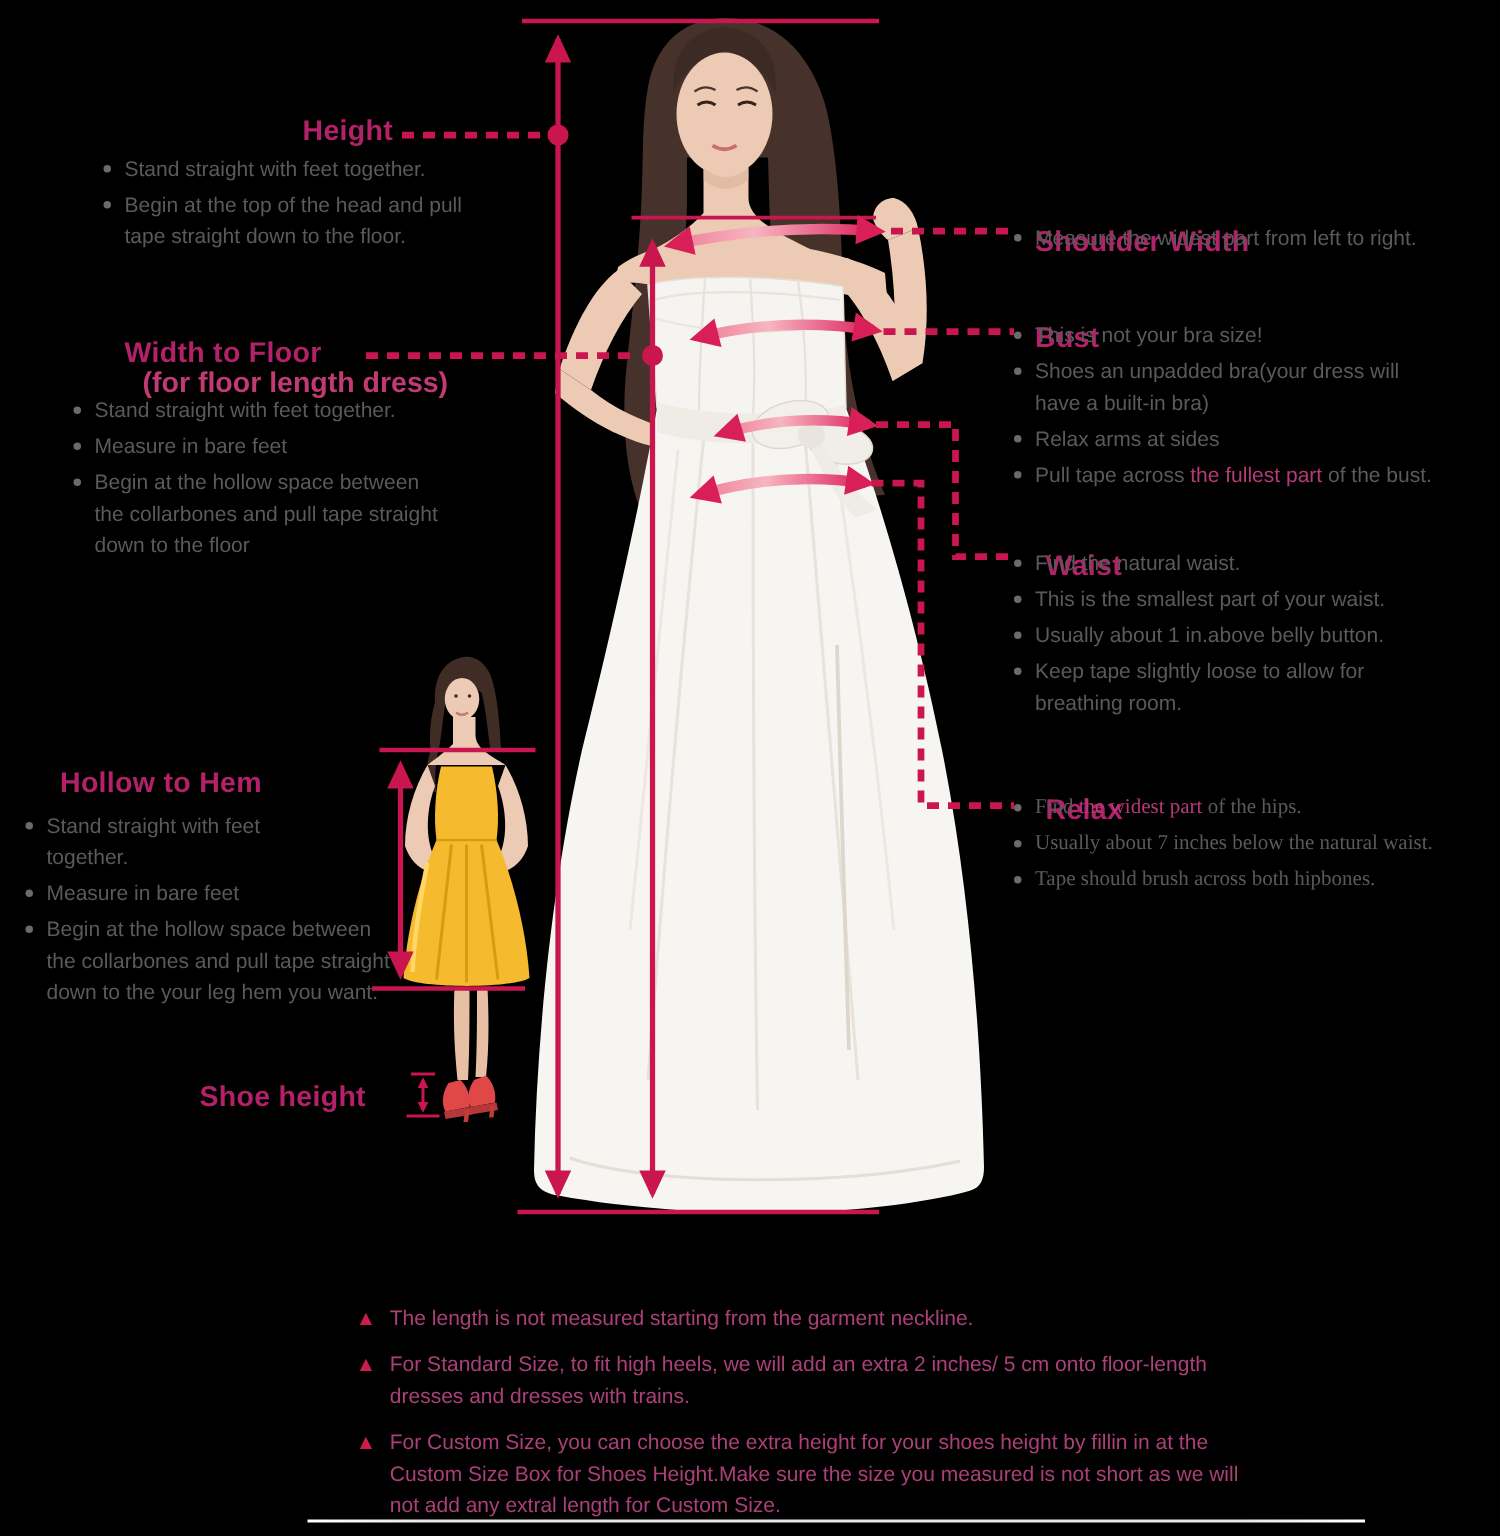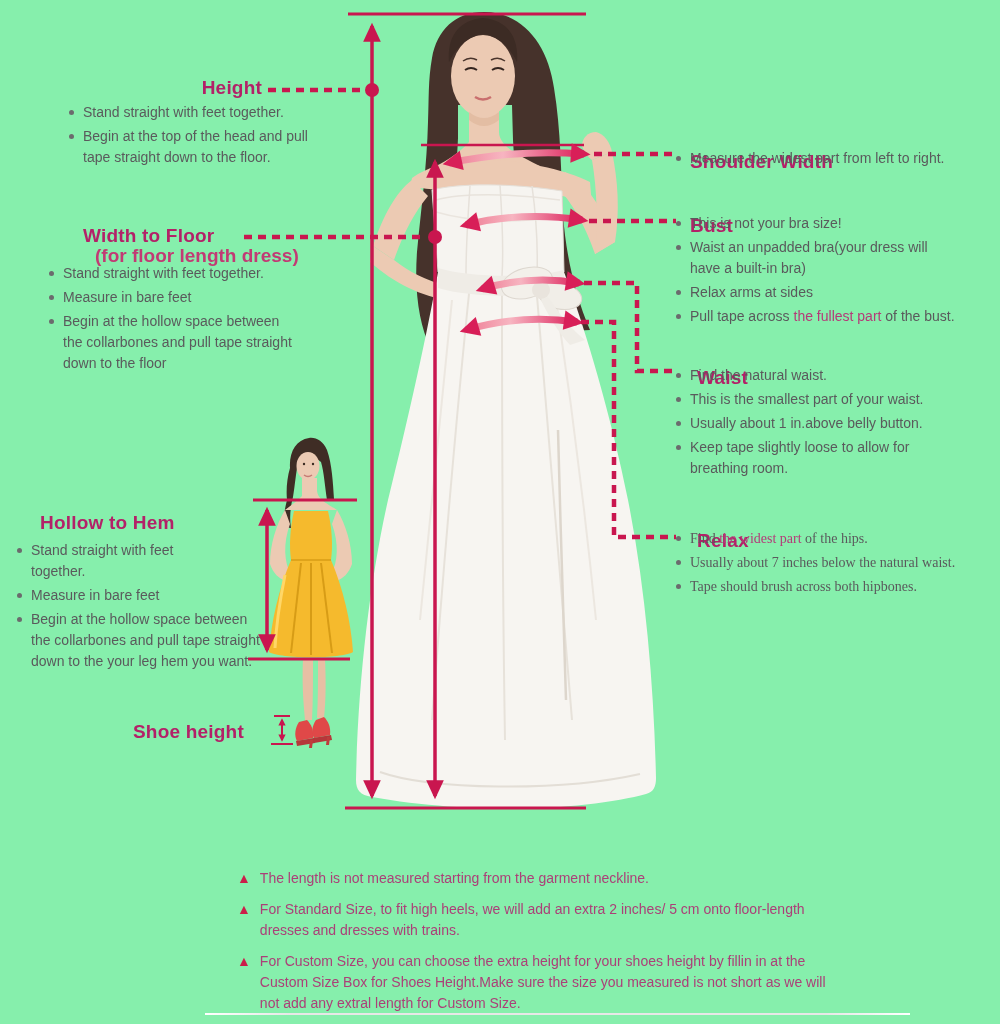--- a/index.html
+++ b/index.html
@@ -5,21 +5,21 @@
   :root{
     --accent:#c9164f;
     --title:#b32168;
     --body:#5a5a5c;
     --hl:#b43a78;
     --note:#ab4078;
     --tri:#cb1e4a;
   }
   html,body{margin:0;padding:0;background:#fff;}
   .canvas{
-    position:relative;width:1000px;height:1024px;background:#86efac;overflow:hidden;
+    position:relative;width:1000px;height:1024px;background:#000000;overflow:hidden;
     font-family:"Liberation Sans",sans-serif;
   }
   .layer{position:absolute;left:0;top:0;}
   .sec{position:absolute;}
   .title{margin:0;font-size:19px;font-weight:bold;color:var(--title);letter-spacing:.2px;line-height:22px;}
   .subtitle{margin:0;font-size:19px;font-weight:bold;color:#c23a74;line-height:17px;}
   ul.bullets{list-style:none;margin:0;padding:0;}
   ul.bullets li{
     position:relative;padding-left:17px;font-size:14px;line-height:21px;
     color:var(--body);margin-bottom:3px;
@@ -222,21 +222,21 @@
   </div>
   <ul class="bullets sec" style="left:673px;top:148px;width:310px;">
     <li>Measure the widest part from left to right.</li>
   </ul>
 
   <div class="sec" style="left:690px;top:191px;">
     <h2 class="title right-title">Bust</h2>
   </div>
   <ul class="bullets sec" style="left:673px;top:213px;width:315px;">
     <li>This is not your bra size!</li>
-    <li class="mw270">Waist an unpadded bra(your dress will have a built-in bra)</li>
+    <li class="mw270">Shoes an unpadded bra(your dress will have a built-in bra)</li>
     <li>Relax arms at sides</li>
     <li><span>Pull tape across </span><span class="hl">the fullest part</span><span> of the bust.</span></li>
   </ul>
 
   <div class="sec" style="left:697px;top:343px;text-align:center;">
     <h2 class="title right-title">Waist</h2>
   </div>
   <ul class="bullets sec" style="left:673px;top:365px;width:300px;">
     <li>Find the natural waist.</li>
     <li>This is the smallest part of your waist.</li>

